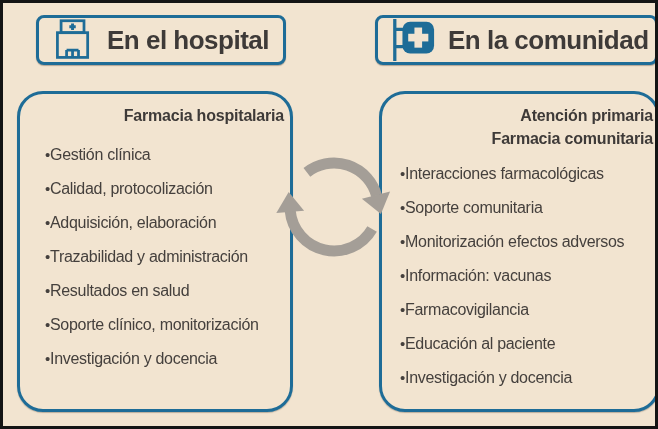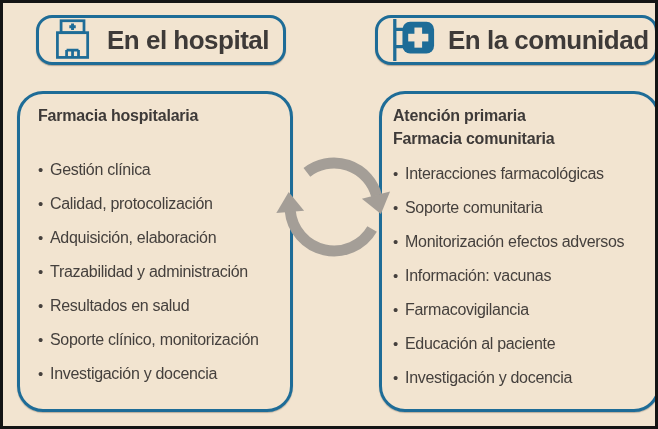--- a/index.html
+++ b/index.html
@@ -11,49 +11,50 @@
   .frame{
     position:relative;
     width:652px;height:423px;
     border:3px solid #141414;
     background:#f2e4d0;
     overflow:hidden;
   }
   
   .pill{
     position:absolute;top:12px;height:50px;
-    border:3px solid #1e6c97;border-radius:16px;
+    border:3px solid #1e6c97;border-radius:8px;
     background:#f2e4d0;
     display:flex;align-items:center;gap:12px;
     padding:0 12px;box-sizing:border-box;
     box-shadow:0 1px 1px rgba(60,50,40,.35);
   }
   .pill-left{left:33px;width:250px;}
   .pill-right{left:372px;width:283px;}
   .pill-label{
     font-size:26px;font-weight:bold;color:#3e3a38;
     letter-spacing:-0.5px;white-space:nowrap;
   }
   .pill .icn{flex:0 0 auto;display:flex;align-items:center;}
   
   .panel{
     position:absolute;top:88px;height:321px;
     border:3px solid #1e6c97;border-radius:26px;
     background:transparent;
     box-sizing:border-box;
     box-shadow:0 1px 1px rgba(60,50,40,.3);
+    text-align:right;
   }
   .panel-left{left:14px;width:276px;padding:10px 6px 0 18px;}
   .panel-right{left:376px;width:281px;padding:10px 4px 0 11px;}
   .panel-title{
     font-size:16px;font-weight:bold;color:#3e3a38;
     line-height:23px;letter-spacing:-0.2px;
   }
   .panel ul{
-    list-style:none;margin:26px 0 0 0;padding:0;
+    list-style:none;margin:11px 0 0 0;padding:0;
   }
   .panel-right ul{margin-top:7px;}
   .panel li{
     font-size:16px;color:#45403d;line-height:34px;
     letter-spacing:-0.3px;white-space:nowrap;
     display:flex;align-items:baseline;
   }
   .panel li::before{
     content:"\2022";
     width:12px;flex:0 0 12px;

